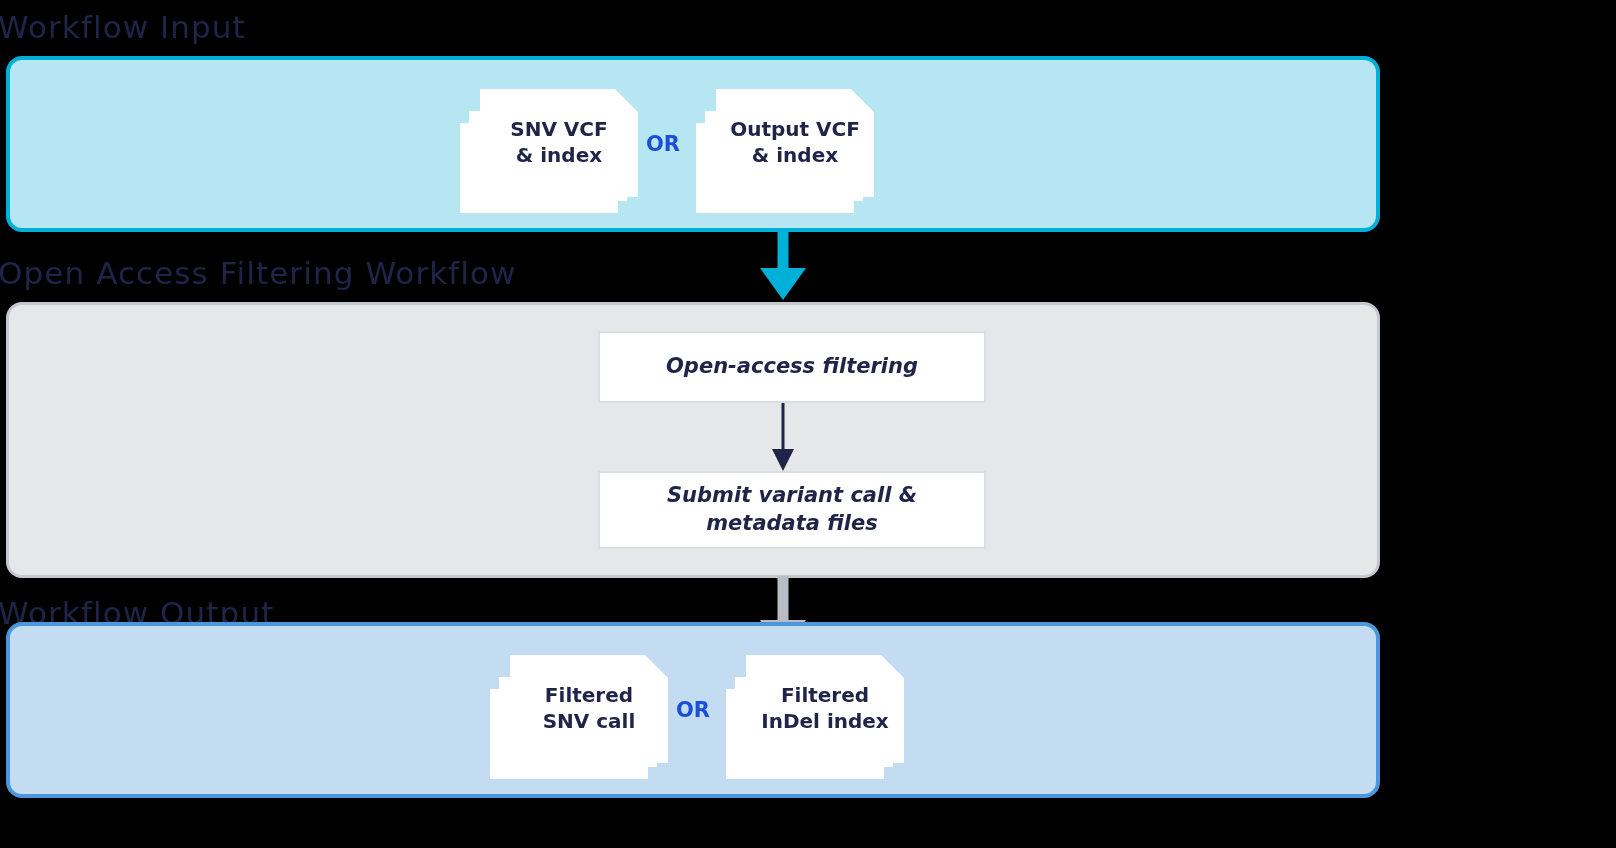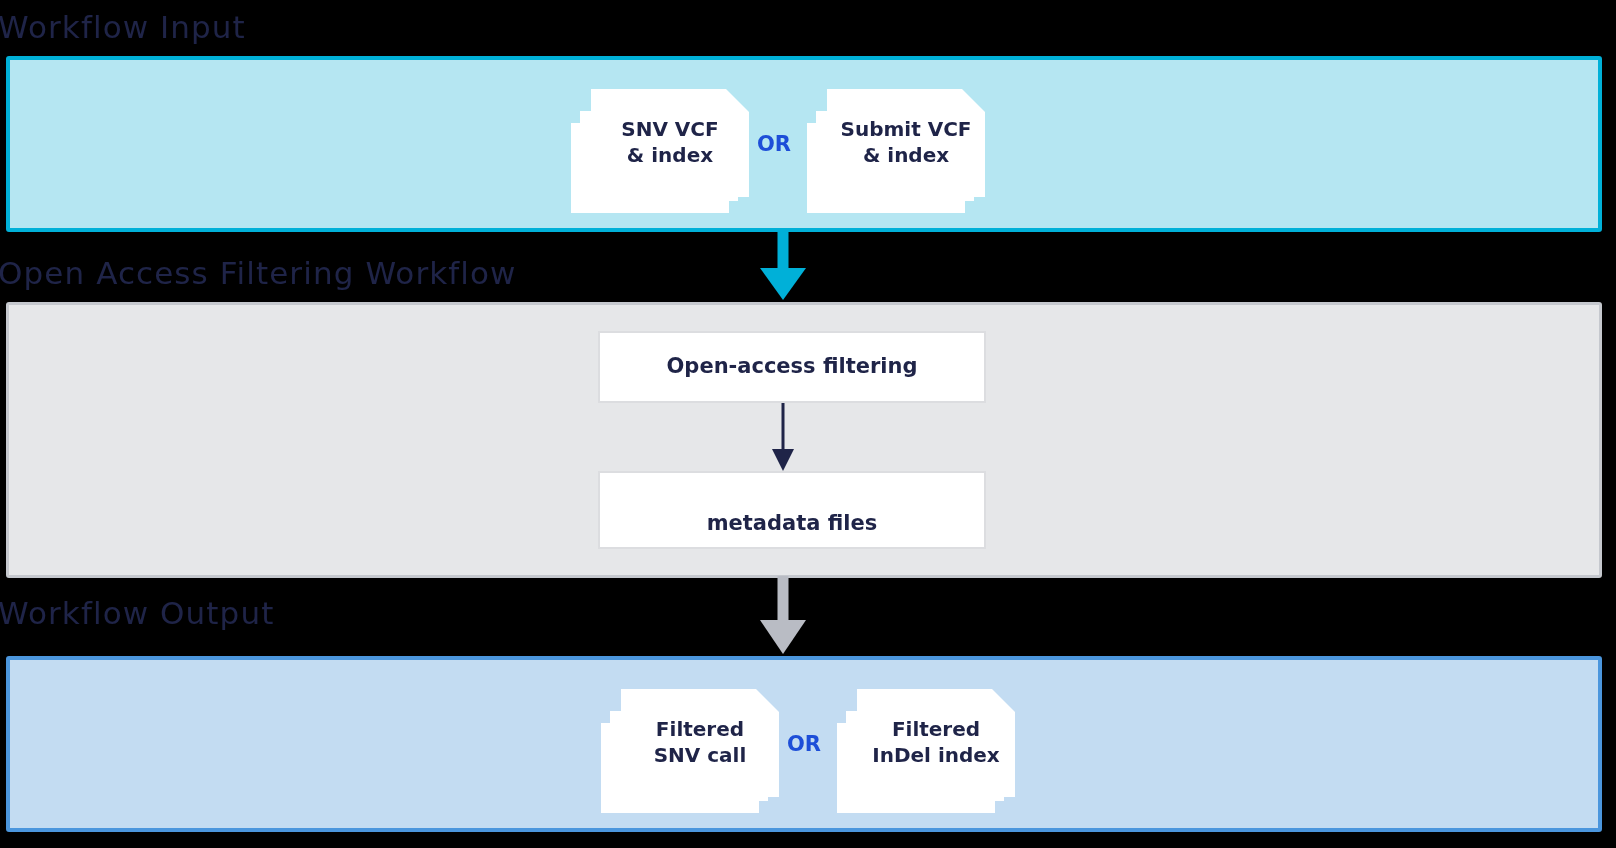--- a/index.html
+++ b/index.html
@@ -28,39 +28,39 @@
     line-height: 1;
   }
   #title-input  { top: 12px; }
   #title-wf     { top: 258px; }
   #title-output { top: 598px; }
 
   
   .panel {
     position: absolute;
     left: 6px;
-    width: 1596px;
+    width: 1374px;
     box-sizing: border-box;
-    border-radius: 3px;
+    border-radius: 16px;
     padding-left: 37px;
   }
   #panel-input {
     top: 56px;
     height: 176px;
     background: #b5e6f2;
     border: 4px solid #00b0d8;
   }
   #panel-workflow {
     top: 302px;
     height: 276px;
     background: #e6e7e9;
     border: 3px solid #c5c8ce;
   }
   #panel-output {
-    top: 656px;
+    top: 622px;
     height: 176px;
     background: #c3dcf2;
     border: 4px solid #4b96dd;
   }
 
   
   .card-row {
     position: absolute;
     top: 0;
     left: 0;
@@ -128,20 +128,21 @@
     display: flex;
     align-items: center;
     justify-content: center;
     text-align: center;
     color: #1f2448;
     font-size: 21px;
     font-weight: bold;
     line-height: 1.32;
     left: 598px;
     width: 388px;
+    font-style: italic;
   }
   #proc-filter { top: 331px; height: 72px; }
   #proc-submit { top: 471px; height: 78px; }
 
   
   .arrow { position: absolute; }
   .arrow .shaft { position: absolute; left: 50%; transform: translateX(-50%); }
   .arrow .head  {
     position: absolute; left: 50%; transform: translateX(-50%);
     width: 0; height: 0; border-style: solid;
@@ -193,21 +194,21 @@
       </div>
     </div>
 
     <div class="or-word">OR</div>
 
     <div class="filecard">
       <div class="sheet back2"></div>
       <div class="sheet back1"></div>
       <div class="sheet front">
         <div class="label">
-          <span>Submit VCF</span><br>
+          <span>Output VCF</span><br>
           <span>&amp; index</span>
         </div>
       </div>
     </div>
 
     <div class="gap-md"></div>
 
 
   </div>
 </div>
@@ -225,21 +226,21 @@
   <span>Open-access filtering</span>
 </div>
 
 <div class="arrow" id="arrow-navy">
   <div class="shaft"></div>
   <div class="head"></div>
 </div>
 
 <div class="procbox" id="proc-submit">
   <span>
-    <br>
+    <span>Submit variant call &amp;</span><br>
     <span>metadata files</span>
   </span>
 </div>
 
 <div class="arrow" id="arrow-gray">
   <div class="shaft"></div>
   <div class="head"></div>
 </div>
 
 <div class="section-title" id="title-output">Workflow Output</div>

